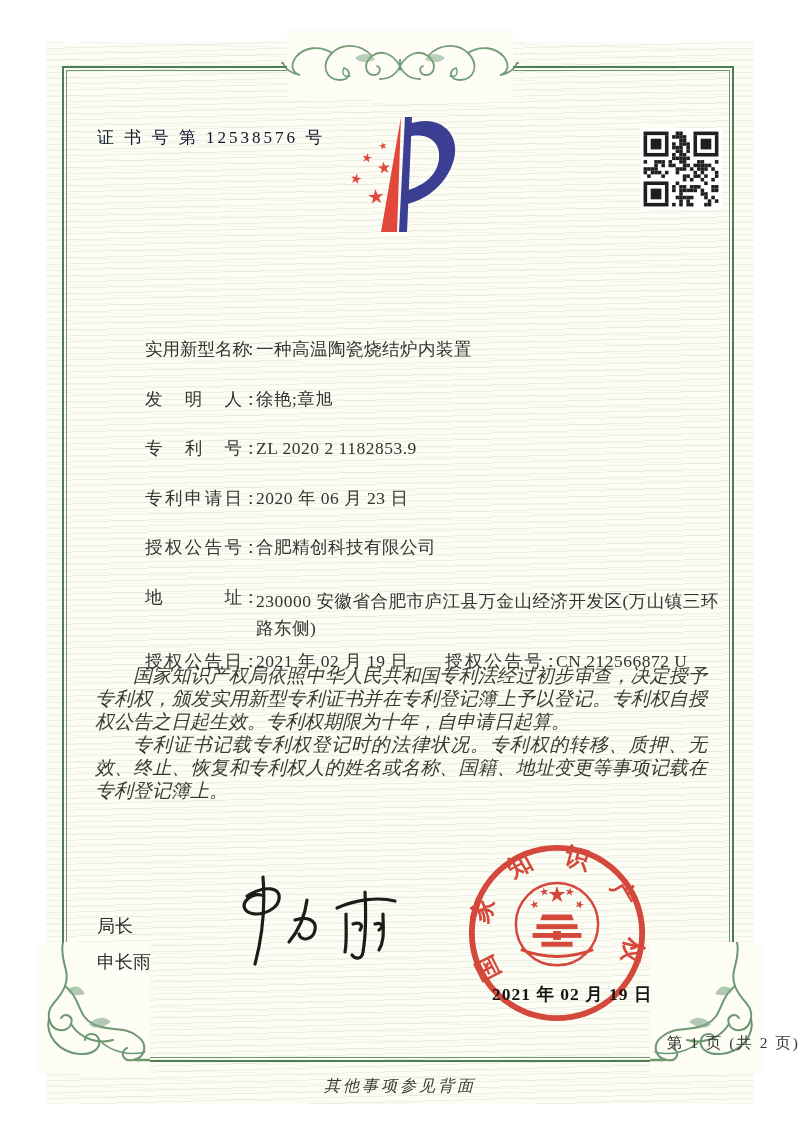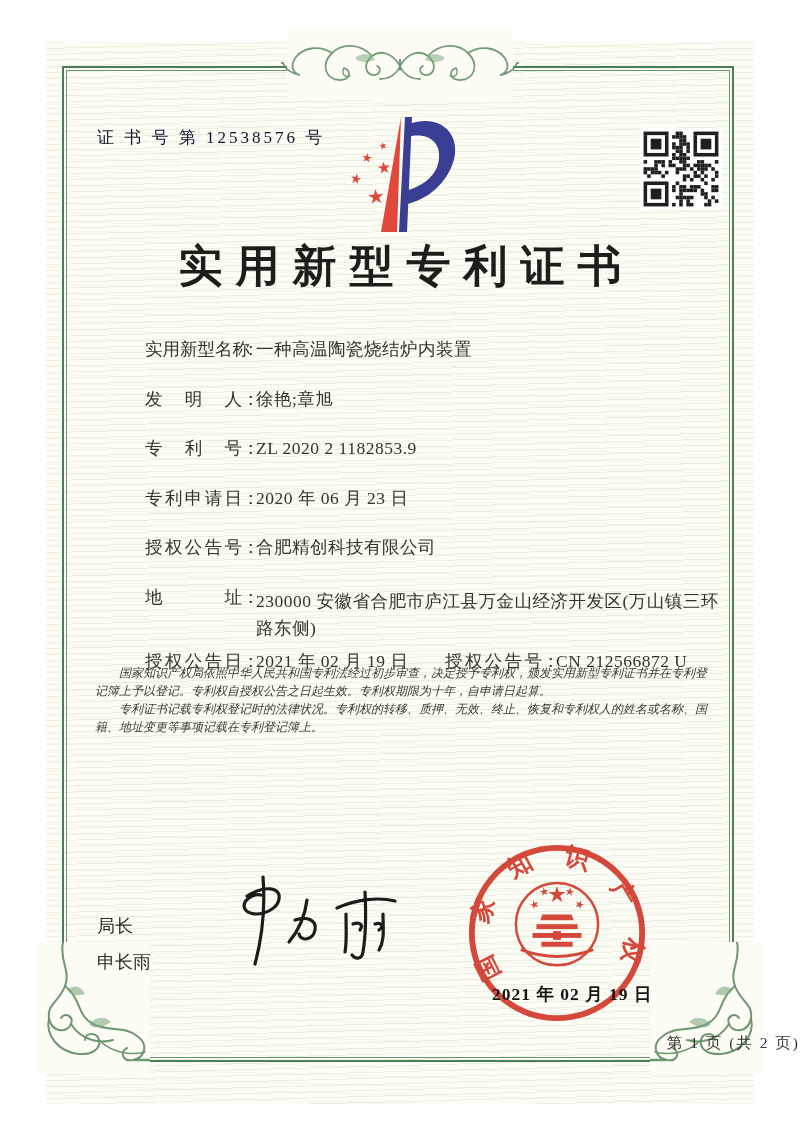--- a/index.html
+++ b/index.html
@@ -34,21 +34,21 @@
   .fields{position:absolute;left:97px;top:340px;width:616px;font-size:17.5px;color:#33332f;margin-left:48px;}
   .frow{position:relative;margin-bottom:30.5px;line-height:19px;white-space:nowrap;}
   .flabel{display:inline-block;width:97px;text-align:justify;text-align-last:justify;vertical-align:top;}
   .fcolon{display:inline-block;width:14px;vertical-align:top;}
   .fvalue{display:inline-block;vertical-align:top;letter-spacing:.5px;}
   .frow.addr{margin-bottom:10px;}
   .frow.addr .fvalue{white-space:normal;width:478px;line-height:27px;}
   .pair2{position:absolute;left:300px;top:0;}
   .body-text{
     position:absolute;left:95px;top:664px;width:612px;
-    font-size:12px;font-style:italic;line-height:18px;color:#3a3a33;
+    font-size:19px;font-style:italic;line-height:23px;color:#3a3a33;
     text-align:justify;
   }
   .body-text p{margin:0;text-indent:2em;}
   .director{position:absolute;left:97px;top:908px;font-size:18px;line-height:36px;color:#2e2e2a;font-family:"Liberation Sans","DejaVu Sans",sans-serif;}
   .signature{position:absolute;left:215px;top:872px;width:200px;height:100px;}
   .seal{position:absolute;left:464px;top:840px;width:186px;height:186px;opacity:.93;}
   .seal-date{position:absolute;left:492px;top:982px;font-size:17.5px;font-weight:600;letter-spacing:1px;color:#151512;z-index:6;}
   .page-no{position:absolute;left:0;top:1033px;width:100%;text-align:right;font-size:15.5px;color:#33332f;letter-spacing:2px;}
   .back-note{position:absolute;left:0;top:1076px;width:100%;text-align:center;font-size:16px;font-style:italic;color:#3a3a33;letter-spacing:3px;}
 </style>
@@ -271,21 +271,20 @@
       <rect x="67.7391304347826" y="71.30434782608695" width="3.5652173913043477" height="3.5652173913043477" fill="#1f1f1f"></rect>
       <rect x="74.8695652173913" y="71.30434782608695" width="3.5652173913043477" height="3.5652173913043477" fill="#1f1f1f"></rect>
       <rect x="32.086956521739125" y="74.8695652173913" width="3.5652173913043477" height="3.5652173913043477" fill="#1f1f1f"></rect>
       <rect x="39.21739130434783" y="74.8695652173913" width="3.5652173913043477" height="3.5652173913043477" fill="#1f1f1f"></rect>
       <rect x="46.347826086956516" y="74.8695652173913" width="3.5652173913043477" height="3.5652173913043477" fill="#1f1f1f"></rect>
       <rect x="49.91304347826086" y="74.8695652173913" width="3.5652173913043477" height="3.5652173913043477" fill="#1f1f1f"></rect>
       <rect x="64.17391304347825" y="74.8695652173913" width="3.5652173913043477" height="3.5652173913043477" fill="#1f1f1f"></rect>
       <rect x="67.7391304347826" y="74.8695652173913" width="3.5652173913043477" height="3.5652173913043477" fill="#1f1f1f"></rect>
     </svg>
 
-  <div class="title">实用新型专利证书</div>
 
   <div class="fields">
     <div class="frow">
       <span class="flabel">实用新型名称</span><span class="fcolon">：</span><span class="fvalue">一种高温陶瓷烧结炉内装置</span>
     </div>
     <div class="frow">
       <span class="flabel">发明人</span><span class="fcolon">：</span><span class="fvalue">徐艳;章旭</span>
     </div>
     <div class="frow">
       <span class="flabel">专利号</span><span class="fcolon">：</span><span class="fvalue">ZL 2020 2 1182853.9</span>
@@ -353,14 +352,15 @@
       <rect x="70" y="95" width="50" height="5"></rect>
       <rect x="79" y="104" width="32" height="5"></rect>
       <rect x="91" y="93" width="8" height="9"></rect>
       <path d="M58,112 Q95,126 132,112" fill="none" stroke="#d23b2e" stroke-width="3"></path>
     </g>
   </svg>
 
   <div class="seal-date">2021 年 02 月 19 日</div>
 
   <div class="page-no">第 1 页 (共 2 页)</div>
+  <div class="back-note">其他事项参见背面</div>
 
 </div>
 
 </body></html>

